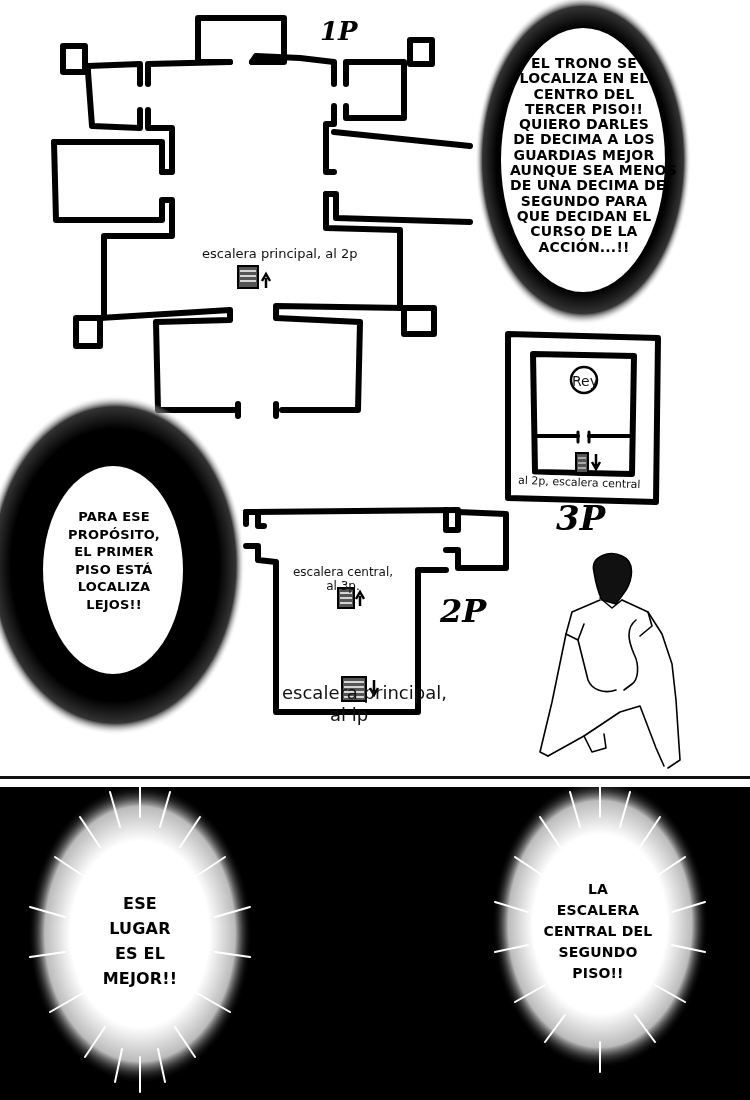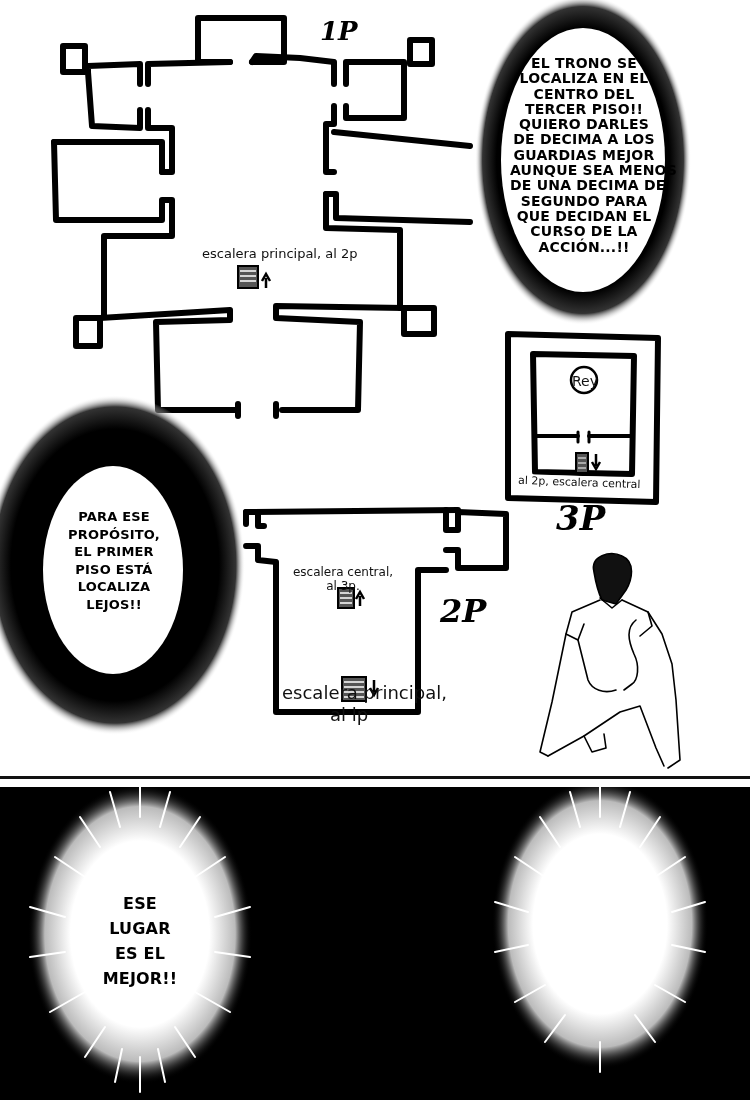--- a/index.html
+++ b/index.html
@@ -181,13 +181,20 @@
     </g>
   </svg>
 
   <div class="bubble-text" style="left:80px;top:104px;width:120px;font-size:16px;line-height:25px;text-align:center;">
     <div>ESE</div>
     <div>LUGAR</div>
     <div>ES EL</div>
     <div>MEJOR!!</div>
   </div>
 
+  <div class="bubble-text" style="left:528px;top:92px;width:140px;font-size:14px;line-height:21px;">
+    <div>LA</div>
+    <div>ESCALERA</div>
+    <div>CENTRAL DEL</div>
+    <div>SEGUNDO</div>
+    <div>PISO!!</div>
+  </div>
 </div>
 
 </body></html>

